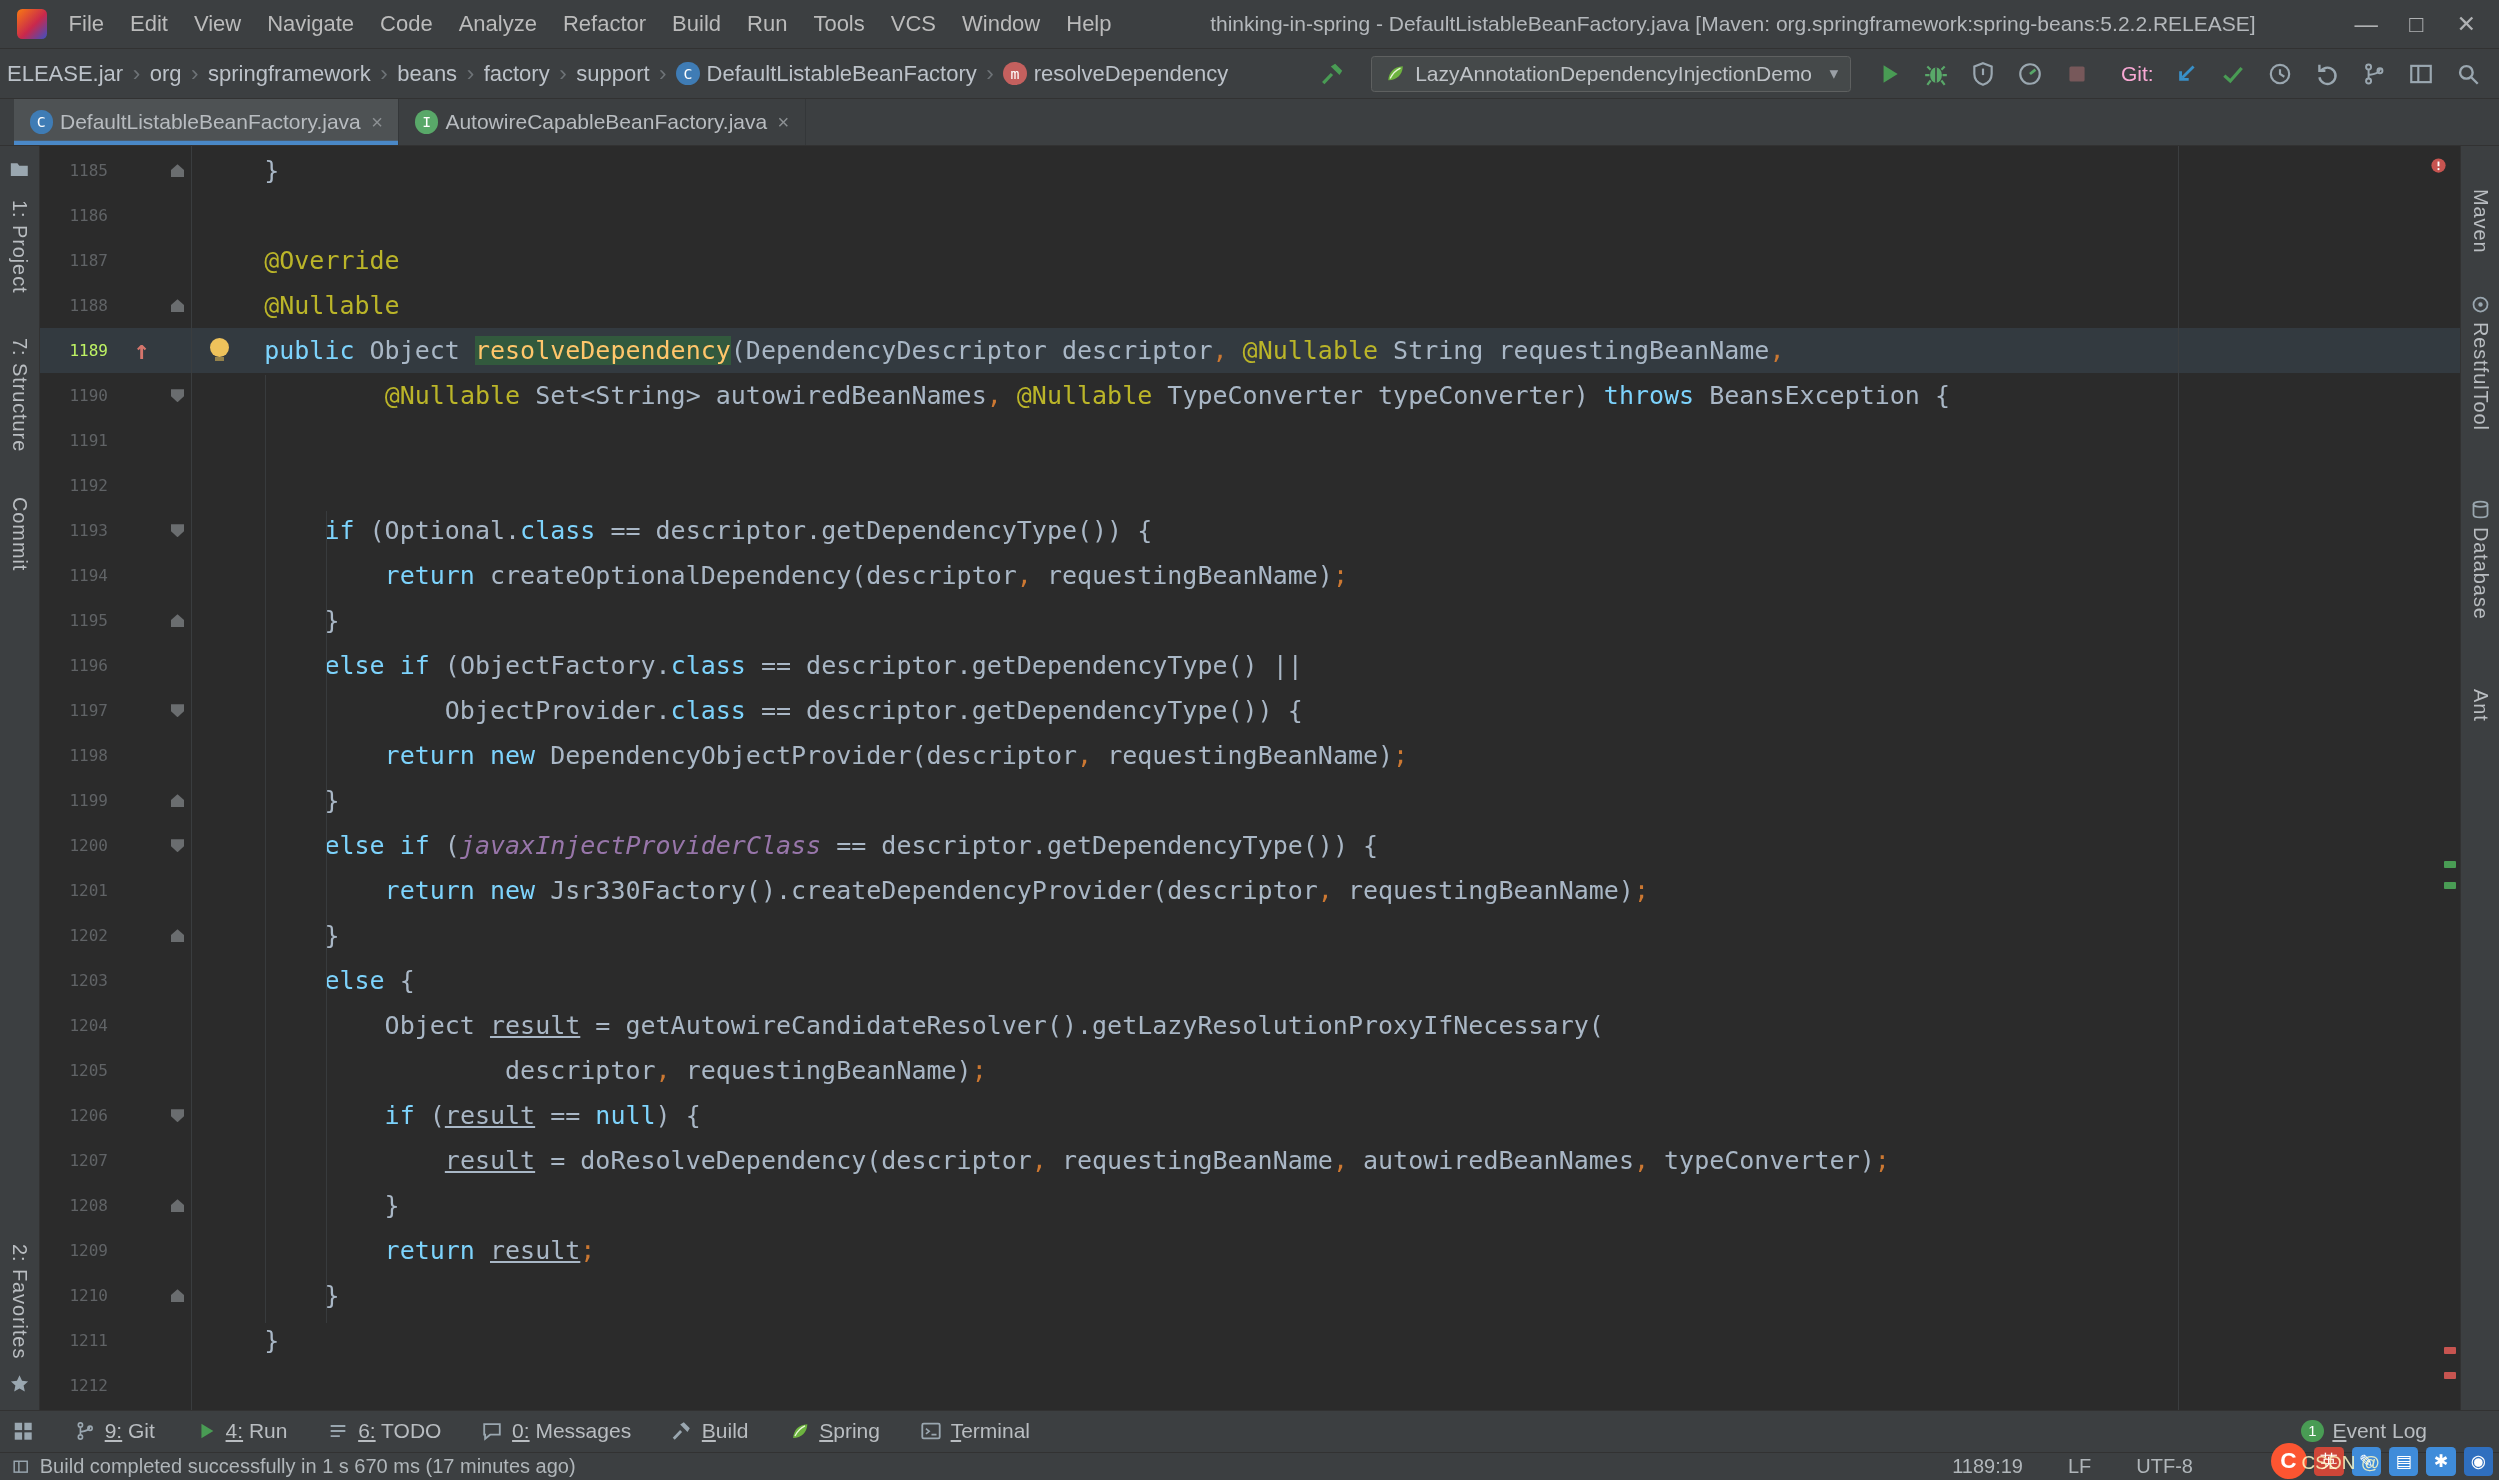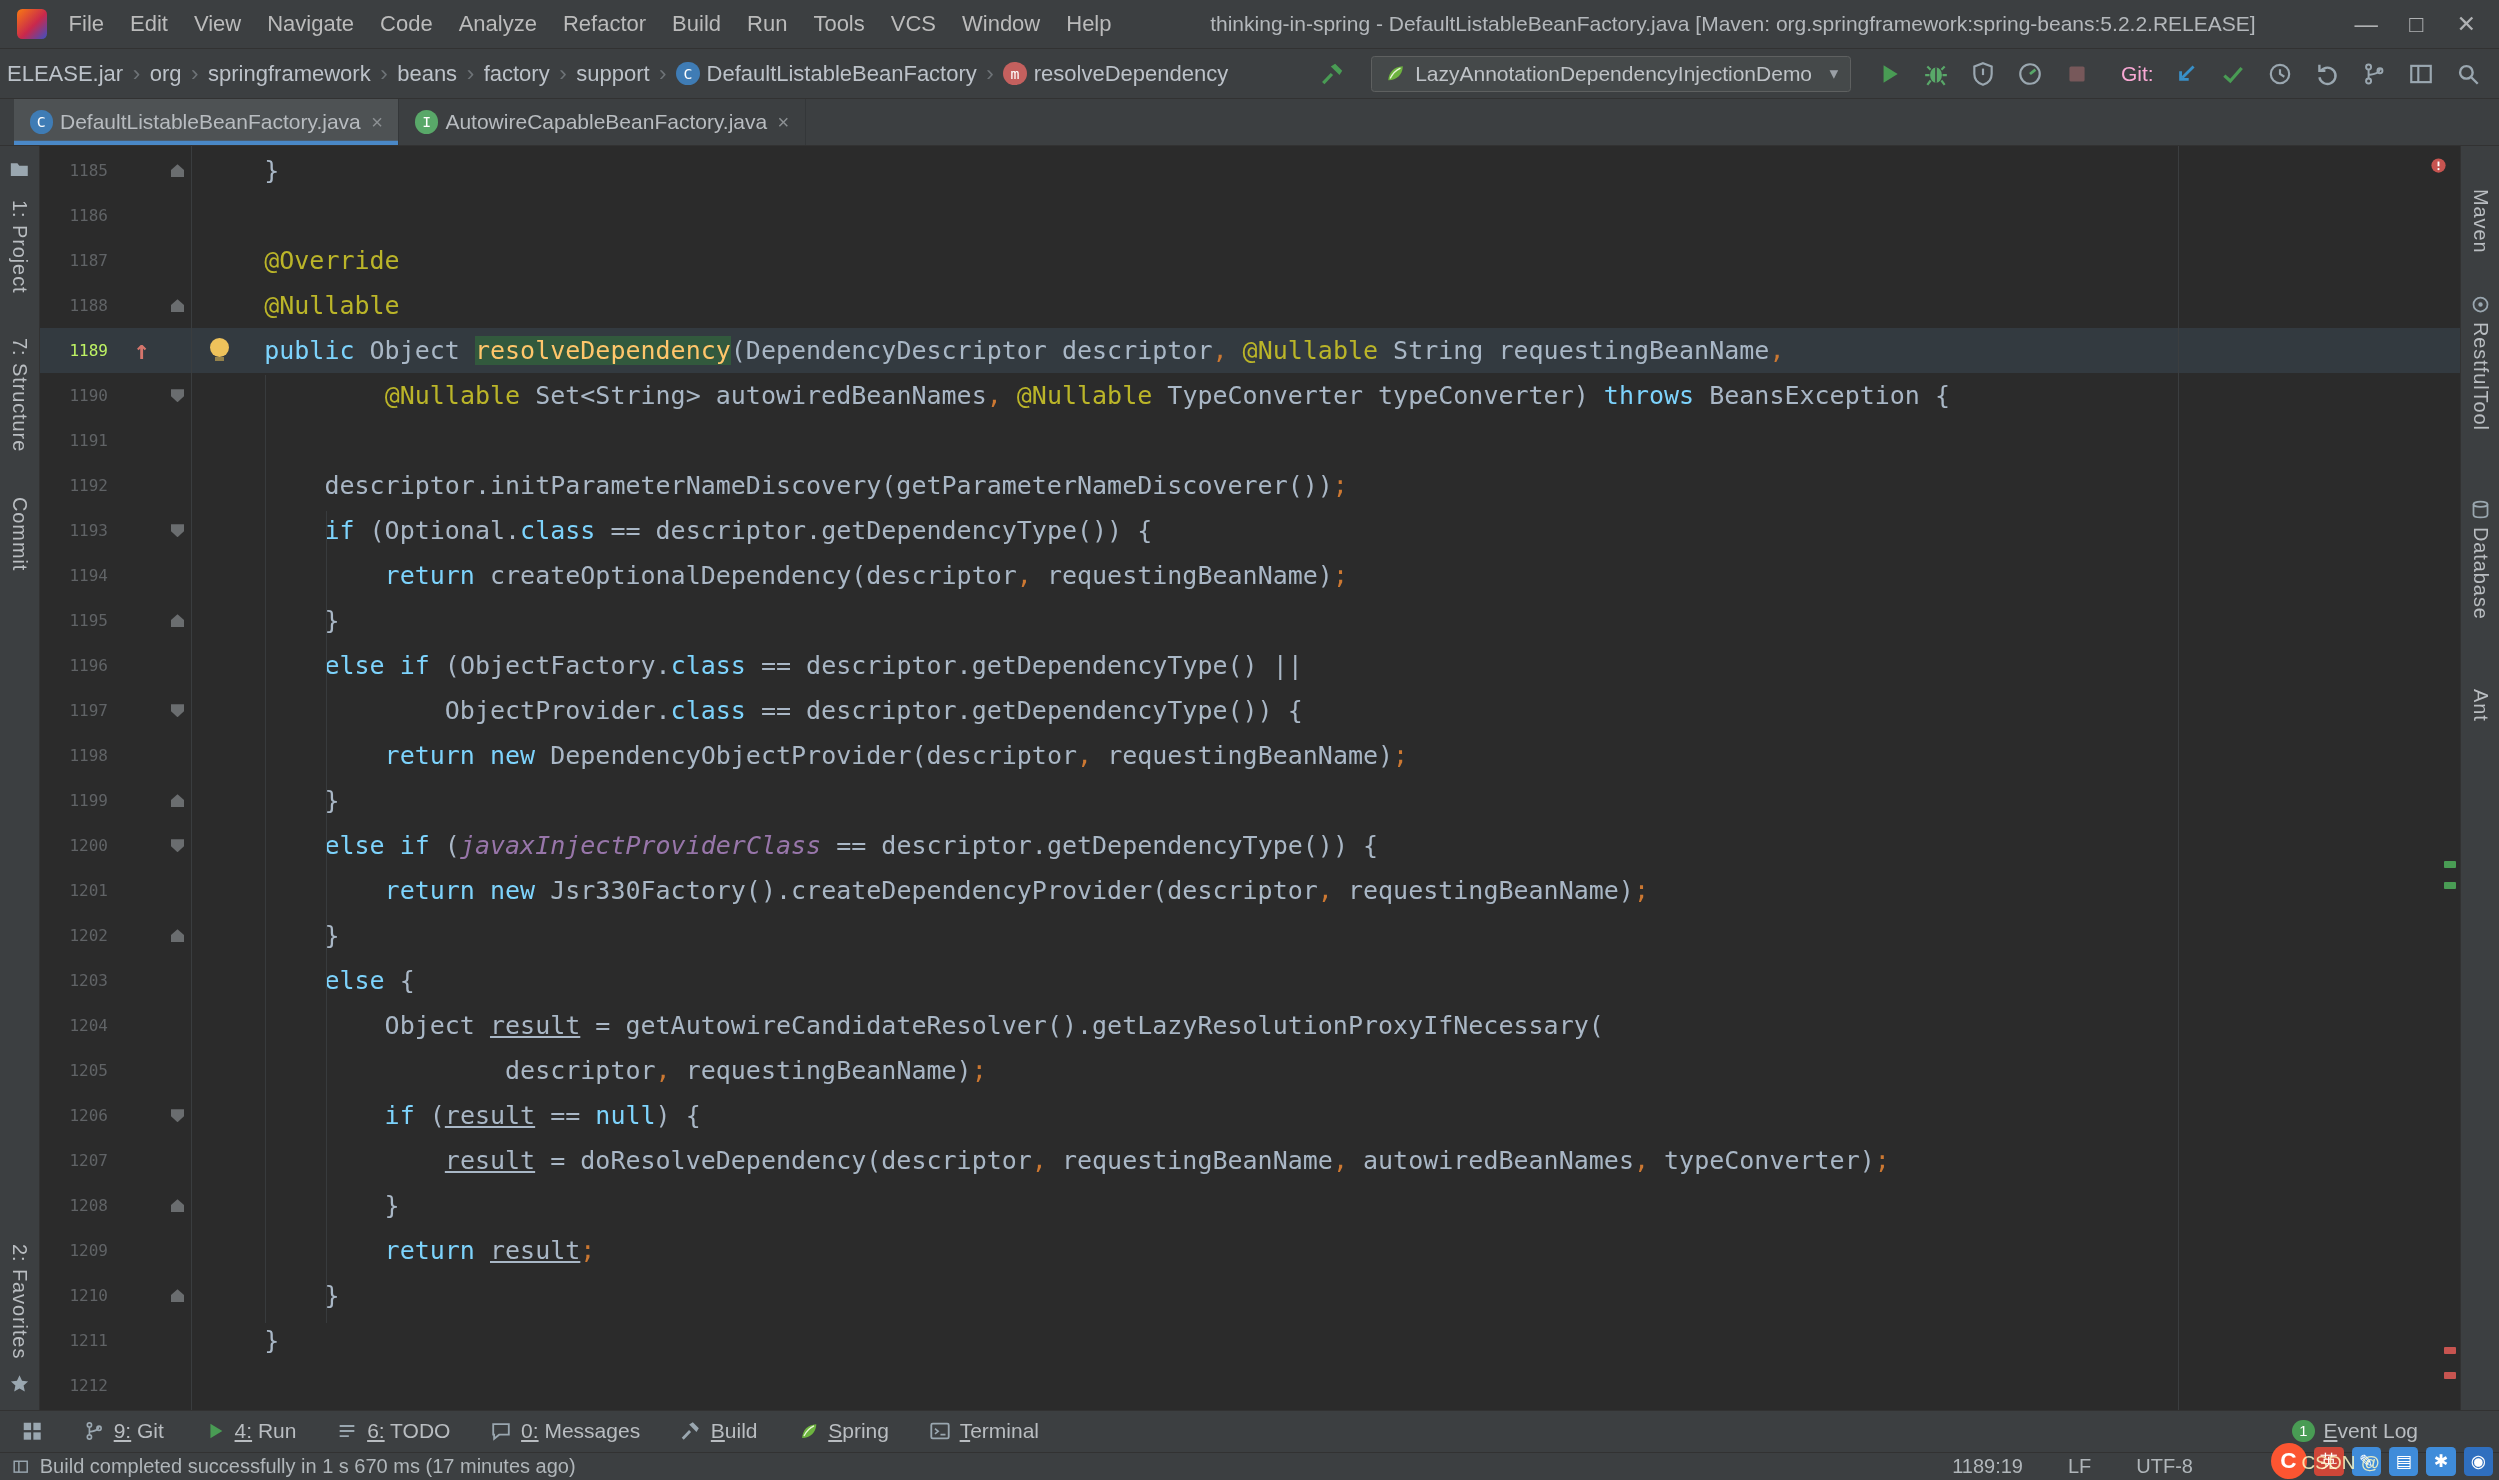--- a/index.html
+++ b/index.html
@@ -68,21 +68,21 @@
   #margin-line{position:absolute;left:2138px;top:0;bottom:0;width:0.9px;background:#3b3e40}
   .iguide{position:absolute;width:0.9px;background:#383b3d}
   .smark{position:absolute;right:4.3px;width:12px;height:7px;border-radius:0.9px;z-index:4}
   .insp{position:absolute;right:12px;top:10.4px;z-index:6}
   #arrow-overlay{position:absolute;inset:0;pointer-events:none;z-index:7}
 
   .ic{display:inline-block;vertical-align:middle;flex:none}
   .ic svg{width:100%;height:100%;display:block}
 
   
-  #bottombar{height:42px;background:#3c3f41;border-top:0.9px solid #323232;display:flex;align-items:center;padding:0 21px;font-size:21px;flex:none}
+  #bottombar{height:42px;background:#3c3f41;border-top:0.9px solid #323232;display:flex;align-items:center;padding:0 12px;font-size:21px;flex:none}
   #bottom-left{display:flex;align-items:center;gap:40px}
   #bottom-right{margin-left:auto;display:flex;align-items:center;margin-right:61px}
   .wb{display:flex;align-items:center;gap:8.7px;color:#b9bdc1;white-space:nowrap}
   .wb-label{display:inline-block}
   .wb-label::first-letter{text-decoration:underline}
   .badge-green{display:inline-flex;align-items:center;justify-content:center;width:22.6px;height:22.6px;border-radius:50%;background:#499c54;color:#fff;font-size:14.8px}
 
   
   #statusbar{height:29.5px;background:#3c3f41;border-top:0.9px solid #323232;display:flex;align-items:center;padding:0 12px;font-size:20px;color:#b0b6ba;flex:none}
   #status-msg{display:flex;align-items:center;gap:10.4px;white-space:nowrap}
@@ -313,21 +313,21 @@
 
     <div id="editor">
       <div id="rows">
           <div class="row"><span class="ln">1185</span><span class="gmark gm-u"></span><span class="code"><span class="t-def">    }</span></span></div>
           <div class="row"><span class="ln">1186</span><span class="code"></span></div>
           <div class="row"><span class="ln">1187</span><span class="code"><span class="t-ann">    @Override</span></span></div>
           <div class="row"><span class="ln">1188</span><span class="gmark gm-u"></span><span class="code"><span class="t-ann">    @Nullable</span></span></div>
           <div class="row cur"><span class="ln">1189</span><span class="ovr">↑</span><span class="bulb"></span><span class="code"><span class="t-kw">    public</span><span class="t-def"> Object </span><span class="t-mname">resolveDependency</span><span class="t-def">(DependencyDescriptor descriptor</span><span class="t-pun">,</span><span class="t-def"> </span><span class="t-ann">@Nullable</span><span class="t-def"> String requestingBeanName</span><span class="t-pun">,</span></span></div>
           <div class="row"><span class="ln">1190</span><span class="gmark gm-d"></span><span class="code"><span class="t-def">            </span><span class="t-ann">@Nullable</span><span class="t-def"> Set&lt;String&gt; autowiredBeanNames</span><span class="t-pun">,</span><span class="t-def"> </span><span class="t-ann">@Nullable</span><span class="t-def"> TypeConverter typeConverter) </span><span class="t-kw">throws</span><span class="t-def"> BeansException {</span></span></div>
           <div class="row"><span class="ln">1191</span><span class="code"></span></div>
-          <div class="row"><span class="ln">1192</span><span class="code"><span class="t-def">        descriptor.initParameterNameDiscovery(getParameterNameDiscoverer())</span><span class="t-pun">;</span></span></div>
+          <div class="row"><span class="ln">1192</span></div>
           <div class="row"><span class="ln">1193</span><span class="gmark gm-d"></span><span class="code"><span class="t-kw">        if</span><span class="t-def"> (Optional.</span><span class="t-kw">class</span><span class="t-def"> == descriptor.getDependencyType()) {</span></span></div>
           <div class="row"><span class="ln">1194</span><span class="code"><span class="t-kw">            return</span><span class="t-def"> createOptionalDependency(descriptor</span><span class="t-pun">,</span><span class="t-def"> requestingBeanName)</span><span class="t-pun">;</span></span></div>
           <div class="row"><span class="ln">1195</span><span class="gmark gm-u"></span><span class="code"><span class="t-def">        }</span></span></div>
           <div class="row"><span class="ln">1196</span><span class="code"><span class="t-kw">        else</span><span class="t-def"> </span><span class="t-kw">if</span><span class="t-def"> (ObjectFactory.</span><span class="t-kw">class</span><span class="t-def"> == descriptor.getDependencyType() ||</span></span></div>
           <div class="row"><span class="ln">1197</span><span class="gmark gm-d"></span><span class="code"><span class="t-def">                ObjectProvider.</span><span class="t-kw">class</span><span class="t-def"> == descriptor.getDependencyType()) {</span></span></div>
           <div class="row"><span class="ln">1198</span><span class="code"><span class="t-kw">            return</span><span class="t-def"> </span><span class="t-kw">new</span><span class="t-def"> DependencyObjectProvider(descriptor</span><span class="t-pun">,</span><span class="t-def"> requestingBeanName)</span><span class="t-pun">;</span></span></div>
           <div class="row"><span class="ln">1199</span><span class="gmark gm-u"></span><span class="code"><span class="t-def">        }</span></span></div>
           <div class="row"><span class="ln">1200</span><span class="gmark gm-d"></span><span class="code"><span class="t-kw">        else</span><span class="t-def"> </span><span class="t-kw">if</span><span class="t-def"> (</span><span class="t-field">javaxInjectProviderClass</span><span class="t-def"> == descriptor.getDependencyType()) {</span></span></div>
           <div class="row"><span class="ln">1201</span><span class="code"><span class="t-kw">            return</span><span class="t-def"> </span><span class="t-kw">new</span><span class="t-def"> Jsr330Factory().createDependencyProvider(descriptor</span><span class="t-pun">,</span><span class="t-def"> requestingBeanName)</span><span class="t-pun">;</span></span></div>
           <div class="row"><span class="ln">1202</span><span class="gmark gm-u"></span><span class="code"><span class="t-def">        }</span></span></div>

